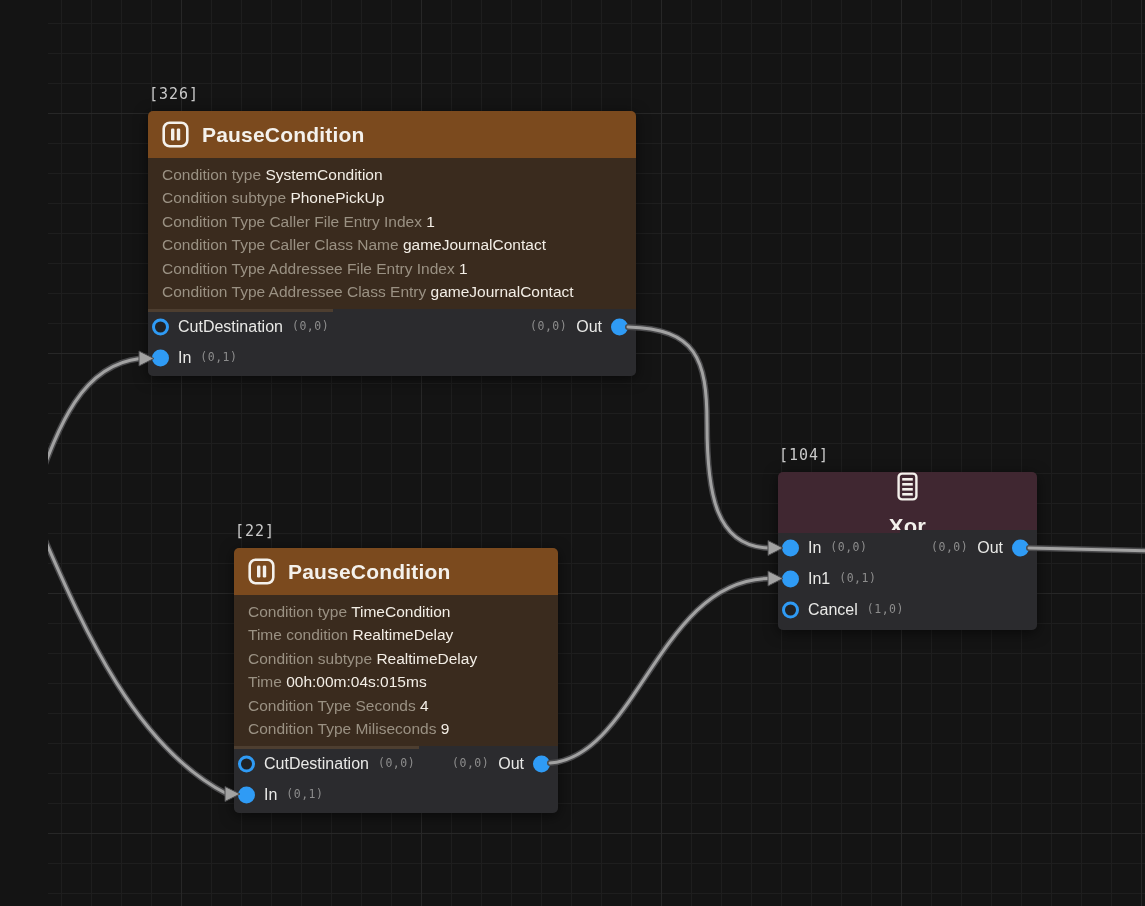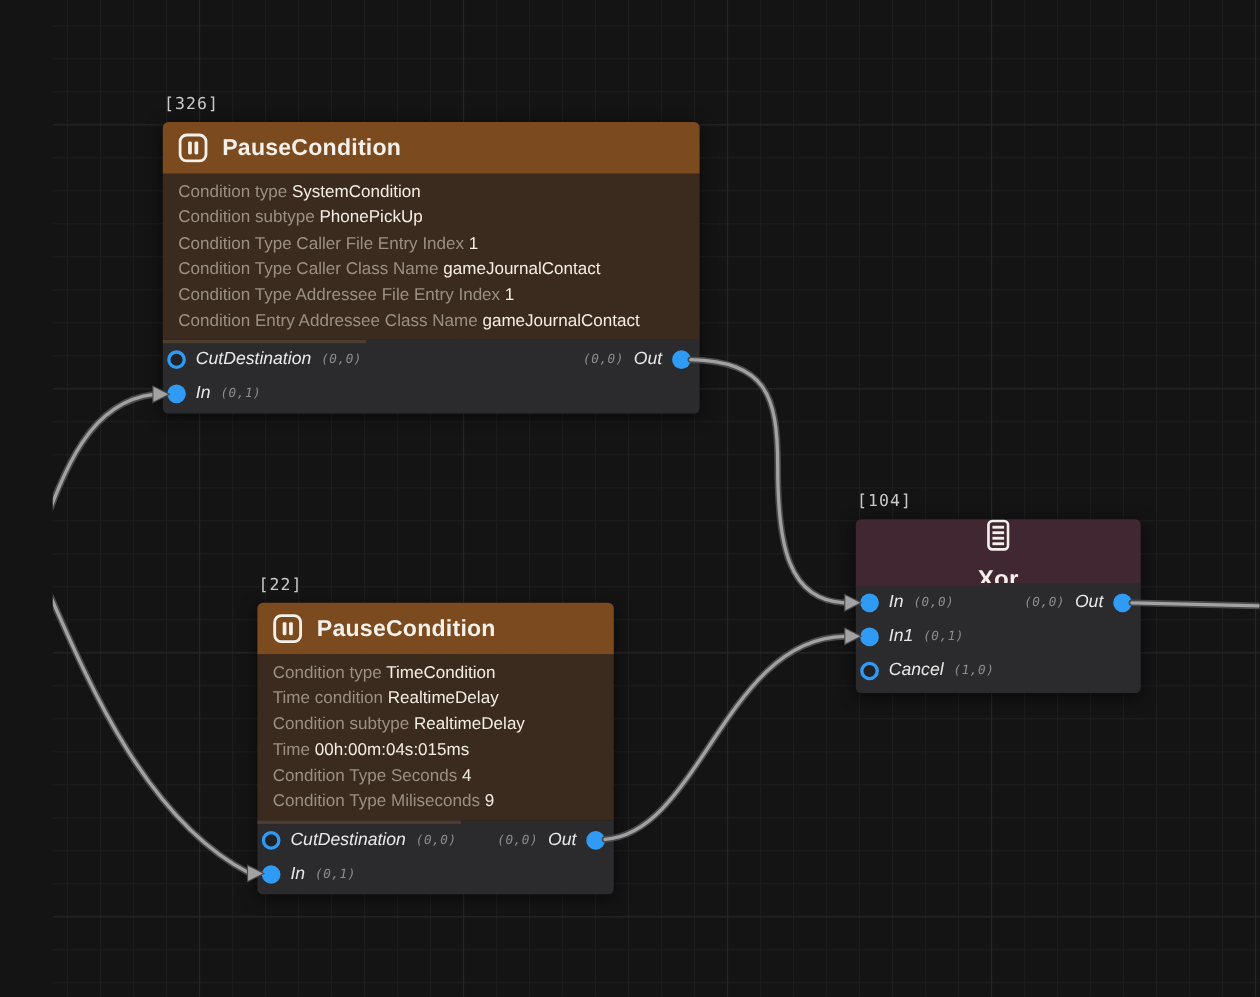--- a/index.html
+++ b/index.html
@@ -56,21 +56,21 @@
     background:#2b2b2e;
     border-radius:0 0 5px 5px;
     padding:2px 0 3px;
   }
   .node--xor .node-ports{padding-bottom:5px;}
   .node-ports::before{
     content:'';position:absolute;top:0;left:0;height:3px;
     width:var(--strip-w,45%);background:var(--strip-c,#4d3e30);
   }
   .port-row{position:relative;height:31px;display:flex;align-items:center;}
-  .port{display:flex;align-items:center;gap:9px;white-space:nowrap;font-style:italic;}
+  .port{display:flex;align-items:center;gap:9px;white-space:nowrap;}
   .port.left{padding-left:30px;}
   .port.right{margin-left:auto;padding-right:34px;}
   .port-name{color:#e9e9e7;font-size:16px;}
   .port-index{
     font-family:"DejaVu Sans Mono",monospace;
     font-size:11.5px;color:#8d8d8d;letter-spacing:.5px;position:relative;top:-1px;
   }
   .dot{
     position:absolute;width:17px;height:17px;border-radius:50%;
     top:50%;transform:translateY(-50%);box-sizing:border-box;
@@ -128,21 +128,21 @@
         </svg>
       </span>
       <span class="node-title">PauseCondition</span>
     </div>
     <div class="node-body" style="background: rgb(58, 43, 30);">
         <div class="prop-row"><span class="prop-label">Condition type </span><span class="prop-value">SystemCondition</span></div>
         <div class="prop-row"><span class="prop-label">Condition subtype </span><span class="prop-value">PhonePickUp</span></div>
         <div class="prop-row"><span class="prop-label">Condition Type Caller File Entry Index </span><span class="prop-value">1</span></div>
         <div class="prop-row"><span class="prop-label">Condition Type Caller Class Name </span><span class="prop-value">gameJournalContact</span></div>
         <div class="prop-row"><span class="prop-label">Condition Type Addressee File Entry Index </span><span class="prop-value">1</span></div>
-        <div class="prop-row"><span class="prop-label">Condition Entry Addressee Class Name </span><span class="prop-value">gameJournalContact</span></div>
+        <div class="prop-row"><span class="prop-label">Condition Type Addressee Class Entry </span><span class="prop-value">gameJournalContact</span></div>
       </div>
     <div class="node-ports" style="background: rgb(43, 43, 46);">
         <div class="port-row">
           <div class="port left">
             <span class="port-name">CutDestination</span>
             <span class="port-index">(0,0)</span>
           </div>
           <span class="dot left hollow"></span>
           <div class="port right">
             <span class="port-index">(0,0)</span>

